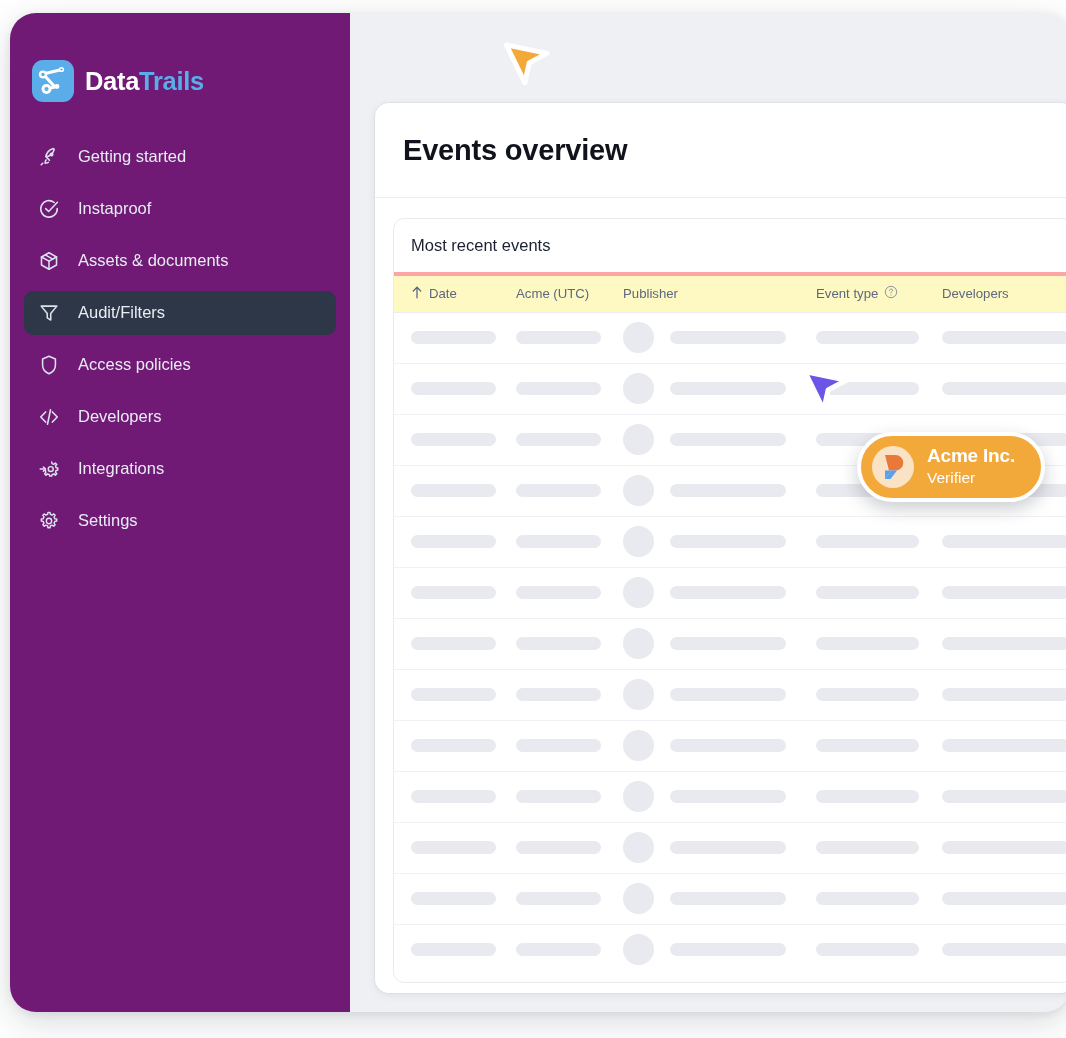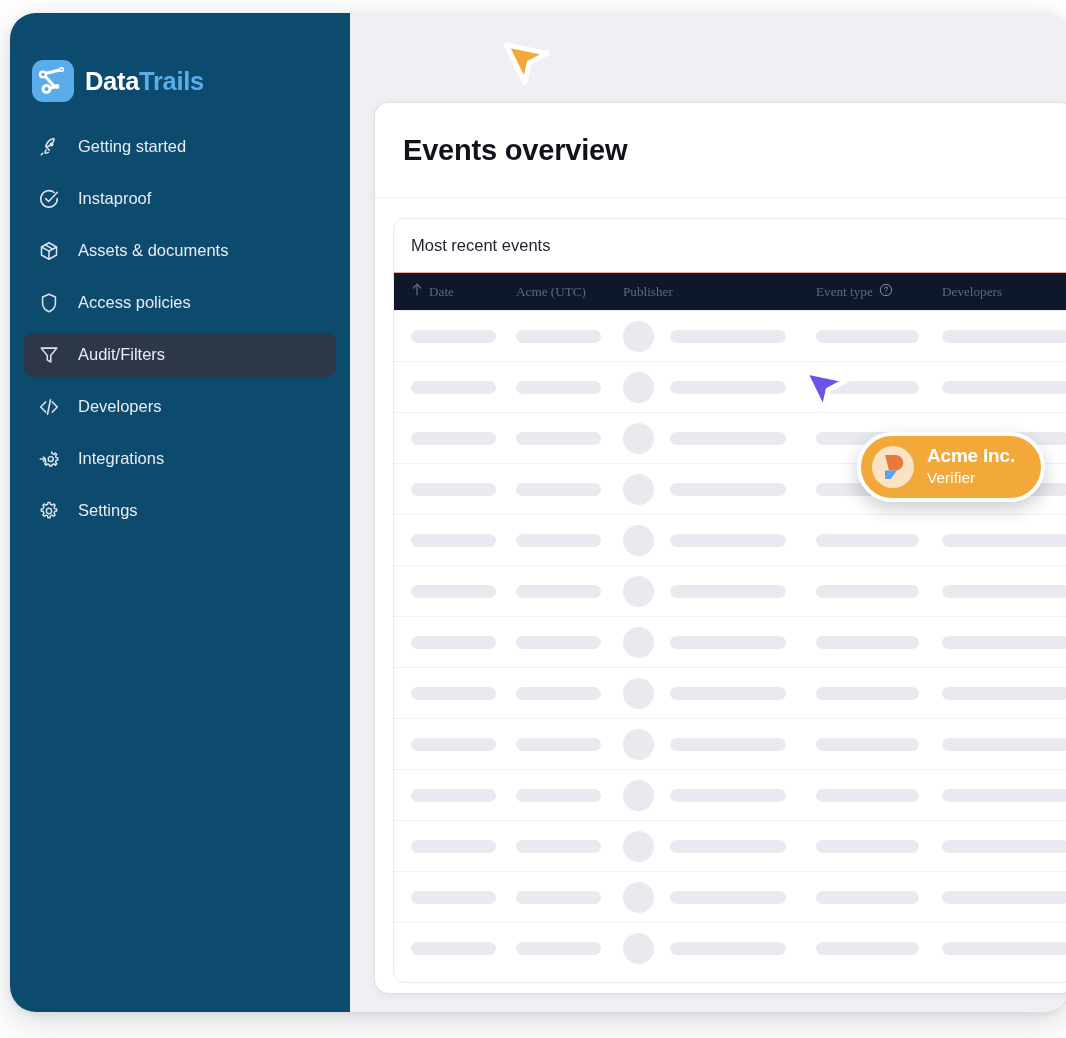--- a/index.html
+++ b/index.html
@@ -28,21 +28,21 @@
     overflow: hidden;
   }
 
   
   #sidebar {
     position: absolute;
     left: 0;
     top: 0;
     width: 340px;
     height: 999px;
-    background: #0c4a6e;
+    background: #701a75;
   }
   #brand {
     position: absolute;
     left: 22px;
     top: 47px;
     display: flex;
     align-items: center;
     gap: 11px;
   }
   #brand-mark {
@@ -58,21 +58,21 @@
     font-size: 25.5px;
     font-weight: bold;
     letter-spacing: -0.3px;
   }
   .brand-data { color: #ffffff; }
   .brand-trails { color: #5aade8; }
 
   #nav {
     position: absolute;
     left: 0;
-    top: 112px;
+    top: 122px;
     width: 340px;
   }
   .nav-item {
     display: flex;
     align-items: center;
     gap: 16px;
     height: 44px;
     margin: 0 14px 8px 14px;
     padding: 0 12px;
     border-radius: 9px;
@@ -153,32 +153,31 @@
     box-sizing: border-box;
   }
 
   
   #events-table {
     width: 100%;
     border-collapse: collapse;
     table-layout: fixed;
   }
   #events-table thead th {
-    background: #0f172a;
-    border-top: 1px solid #fca5a5;
+    background: #fef9c3;
+    border-top: 4px solid #fca5a5;
     border-bottom: 1px solid #eceef2;
     height: 38px;
     font-size: 13.2px;
     font-weight: normal;
     color: #5d6780;
     text-align: left;
     padding: 0;
     box-sizing: border-box;
     white-space: nowrap;
-    font-family: Liberation Serif, serif;
   }
   .th-inner { display: flex; align-items: center; gap: 6px; }
   .col-date  { width: 122px; padding-left: 17px !important; }
   .col-time  { width: 107px; }
   .col-pub   { width: 193px; margin-top: 7px; }
   .col-type  { width: 126px; }
   .col-desc  { width: 140px; }
 
   #events-table tbody tr { height: 51px; }
   #events-table tbody tr + tr td { border-top: 1px solid #f0f1f5; }
@@ -279,36 +278,36 @@
           <svg width="22" height="22" viewBox="0 0 24 24" fill="none" stroke="currentColor" stroke-width="1.7" stroke-linecap="round" stroke-linejoin="round">
             <path d="M20.2 7.6 12 3 3.8 7.6v8.8L12 21l8.2-4.6z"></path>
             <path d="M3.8 7.6 12 12.2l8.2-4.6"></path>
             <path d="M12 12.2V21"></path>
             <path d="M7.9 5.3 16.1 9.9"></path>
           </svg>
         </span>
         <span class="nav-label">Assets &amp; documents</span>
       </div>
 
+      <div class="nav-item active">
+        <span class="nav-icon">
+          <svg width="22" height="22" viewBox="0 0 24 24" fill="none" stroke="currentColor" stroke-width="1.7" stroke-linecap="round" stroke-linejoin="round">
+            <path d="M3.5 4.5h17l-6.6 8v7.2l-3.8-2.4V12.5z"></path>
+          </svg>
+        </span>
+        <span class="nav-label">Audit/Filters</span>
+      </div>
+
       <div class="nav-item">
         <span class="nav-icon">
           <svg width="22" height="22" viewBox="0 0 24 24" fill="none" stroke="currentColor" stroke-width="1.7" stroke-linecap="round" stroke-linejoin="round">
             <path d="M12 21.5c4.6-2 7-5.4 7-9.6V5.4L12 2.5 5 5.4v6.5c0 4.2 2.4 7.6 7 9.6z"></path>
           </svg>
         </span>
         <span class="nav-label">Access policies</span>
-      </div>
-
-      <div class="nav-item active">
-        <span class="nav-icon">
-          <svg width="22" height="22" viewBox="0 0 24 24" fill="none" stroke="currentColor" stroke-width="1.7" stroke-linecap="round" stroke-linejoin="round">
-            <path d="M3.5 4.5h17l-6.6 8v7.2l-3.8-2.4V12.5z"></path>
-          </svg>
-        </span>
-        <span class="nav-label">Audit/Filters</span>
       </div>
 
       <div class="nav-item">
         <span class="nav-icon">
           <svg width="22" height="22" viewBox="0 0 24 24" fill="none" stroke="currentColor" stroke-width="1.8" stroke-linecap="round" stroke-linejoin="round">
             <path d="M8.3 6.5 3 12l5.3 5.5"></path>
             <path d="M15.7 6.5 21 12l-5.3 5.5"></path>
             <path d="M13.6 4.2 10.4 19.8"></path>
           </svg>
         </span>

